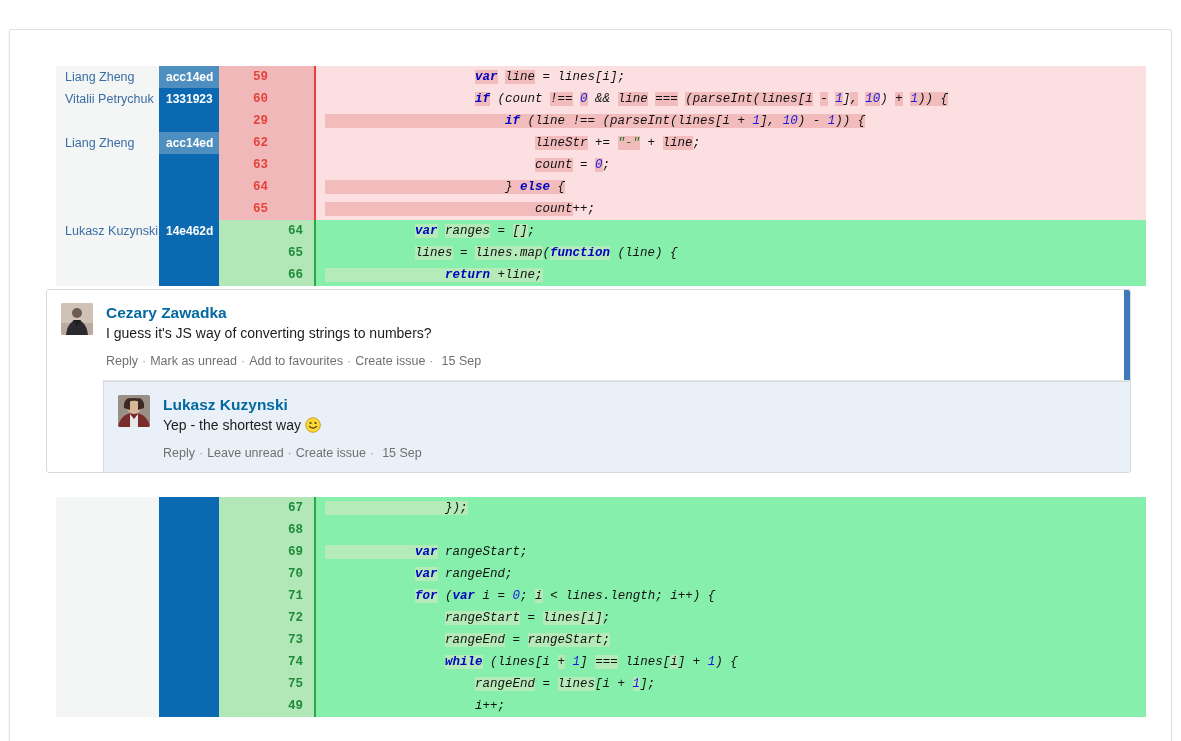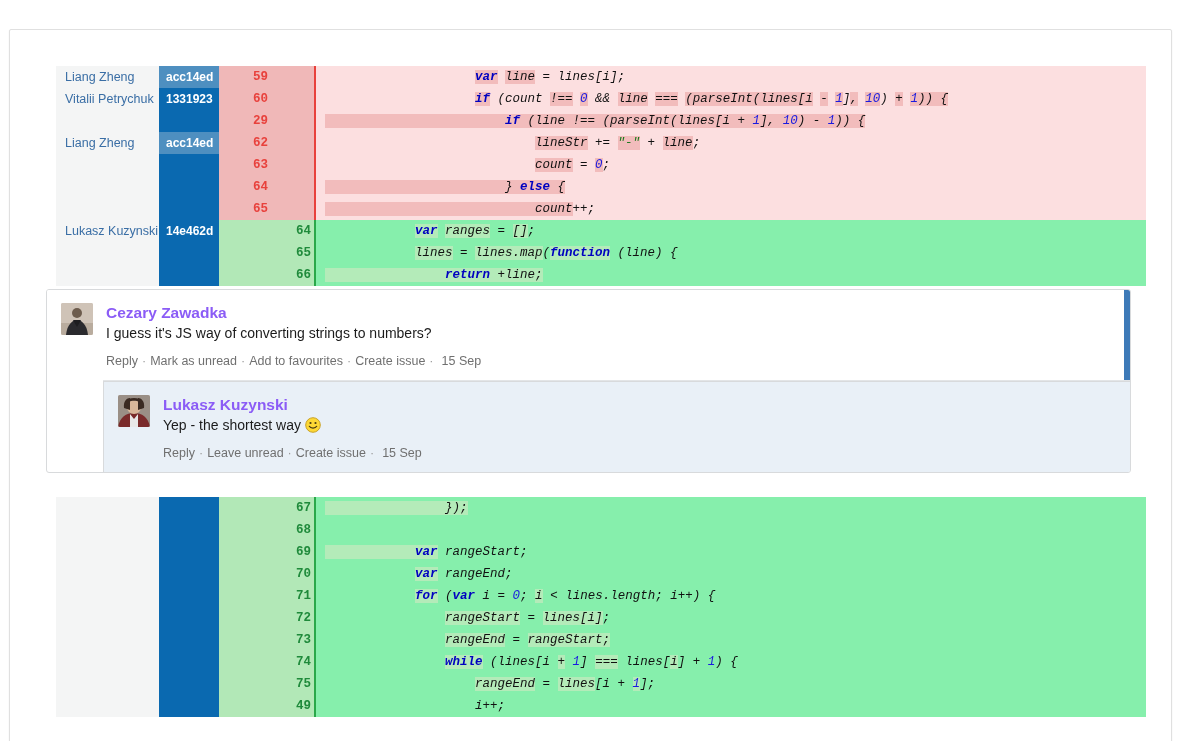--- a/index.html
+++ b/index.html
@@ -68,21 +68,21 @@
   .col-hash.shade-dark  { background: #0a69b0; }
   .col-hash.empty       { background: #0a69b0; }
 
   .col-num {
     width: 95px;
     flex: 0 0 95px;
     font-family: "Liberation Mono", monospace;
     font-size: 12.5px;
     line-height: 22px;
     text-align: right;
-    padding-right: 3px;
+    padding-right: 11px;
     font-weight: bold;
   }
   .del .col-num  { background: #f0b8b8; color: #e8413c; text-align: left; padding-left: 34px; }
   .add .col-num  { background: #b2e8b7; color: #1f8a3b; }
 
   .col-code {
     flex: 1 1 auto;
     position: relative;
     font-family: "Liberation Mono", monospace;
     font-size: 12.5px;
@@ -126,21 +126,21 @@
     flex: 0 0 32px;
     margin-right: 13px;
     border-radius: 2px;
     overflow: hidden;
     background: #c9bdb3;
     position: relative;
   }
   .avatar svg { display: block; width: 100%; height: 100%; }
   .cbody { flex: 1 1 auto; min-width: 0; }
   .cauthor {
-    color: #8b5cf6;
+    color: #0369a1;
     font-weight: bold;
     font-size: 15.5px;
     line-height: 19px;
     margin-bottom: 1px;
   }
   .ctext {
     color: #1b1b1b;
     font-size: 14px;
     line-height: 21px;
     margin-bottom: 9px;

